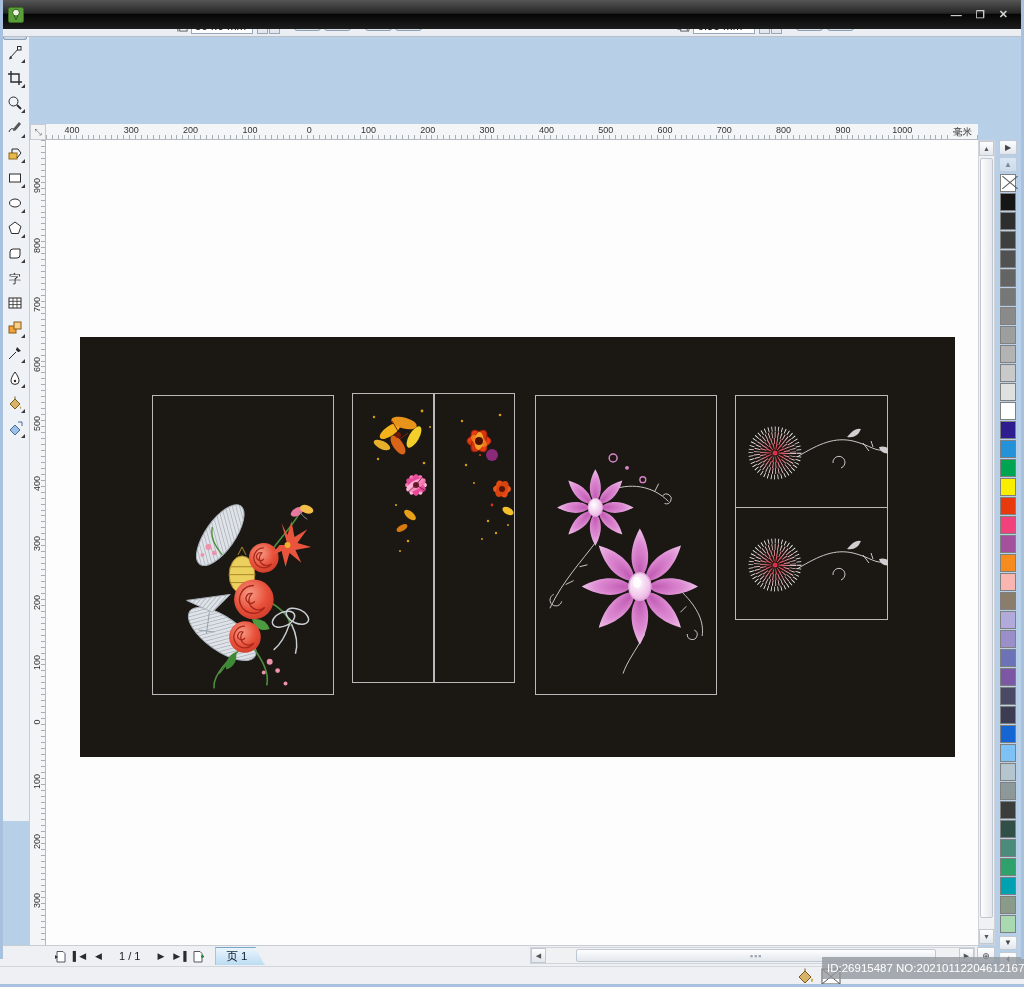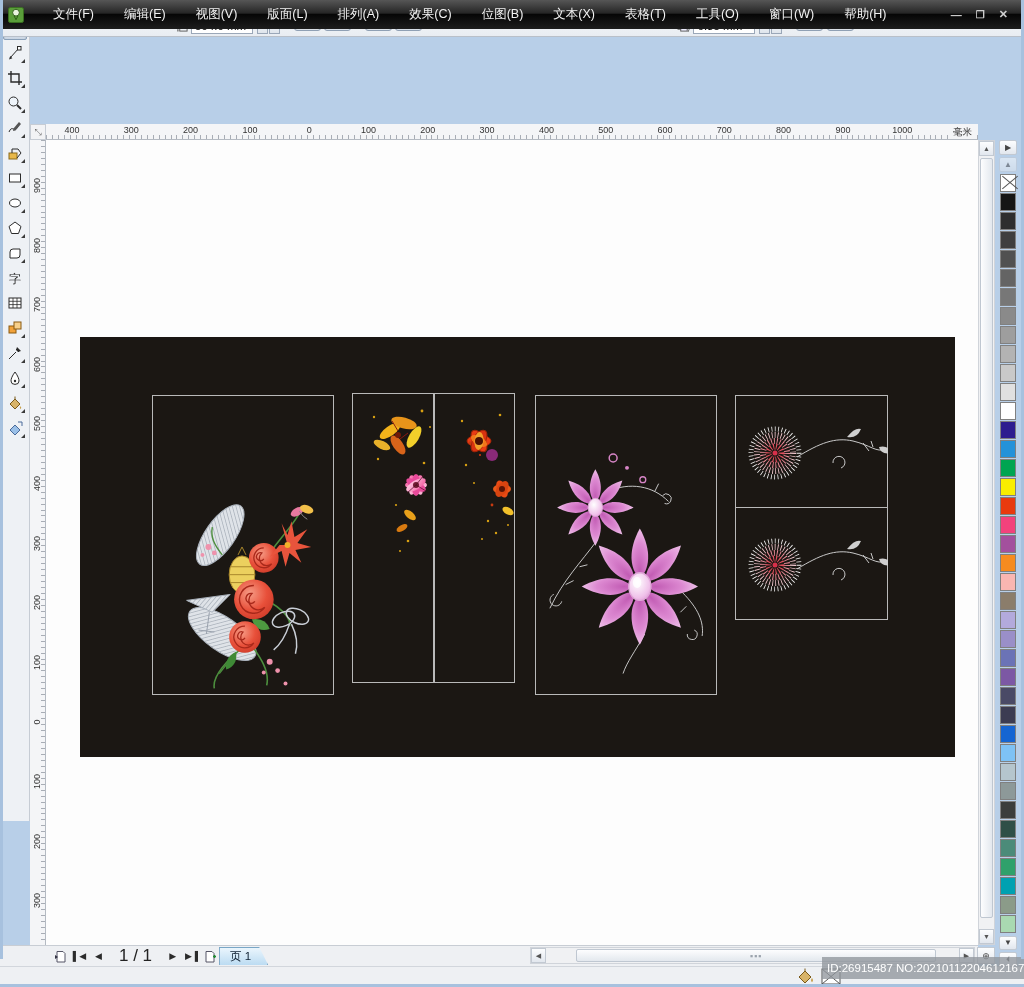--- a/index.html
+++ b/index.html
@@ -136,22 +136,22 @@
     width:20px; height:1px; background:#555; transform:rotate(40deg); }
   .swatch.none::after { transform:rotate(-40deg); }
 
   
   .navrow { left:0; top:945px; width:978px; height:21px; background:#eef0f3;
     border-top:1px solid #c8cdd4; display:flex; align-items:center; padding-left:52px; z-index:5; }
   .nav-ctl { display:flex; align-items:center; gap:2px; }
   .nav-btn { width:17px; height:17px; display:flex; align-items:center; justify-content:center;
     font-size:9px; color:#2b2b2b; }
   .nav-btn svg { width:13px; height:13px; }
-  .page-count { font-size:17px; color:#222; padding:0 10px; }
-  .page-tab { margin-left:0; height:18px; padding:0 16px 0 10px; background:linear-gradient(#eaf5fd,#bcdcf2);
+  .page-count { font-size:11px; color:#222; padding:0 10px; }
+  .page-tab { margin-left:8px; height:18px; padding:0 16px 0 10px; background:linear-gradient(#eaf5fd,#bcdcf2);
     border:1px solid #79a6c6; border-bottom:none; font-size:11.5px; color:#123;
     display:flex; align-items:center; clip-path:polygon(0 0,calc(100% - 9px) 0,100% 100%,0 100%); }
   .zoomdoc-btn { position:absolute; left:977px; top:947px; width:18px; height:17px; z-index:6;
     display:flex; align-items:center; justify-content:center; background:linear-gradient(#fcfdfe,#e2e7ee);
     border:1px solid #c2c9d2; font-size:9px; color:#444; }
   .statusbar { left:0; top:966px; width:1024px; height:21px; background:#eef0f3;
     border-top:1px solid #d2d6dc; z-index:5; }
   .status-fill-icons { position:absolute; left:795px; top:968px; display:flex; gap:6px; z-index:7; }
   .status-fill-icons svg { width:20px; height:17px; }
 
@@ -185,34 +185,20 @@
       <div class="winbtn close">✕</div>
     </div>
   </div>
 
   <div class="abs menubar">
     <svg class="app-icon16" viewBox="0 0 17 17">
       <rect x="0.5" y="0.5" width="16" height="16" rx="2" fill="#5a9e3a" stroke="#3a7020"></rect>
       <circle cx="8.5" cy="6" r="3.6" fill="#eaf4e0" stroke="#2a5a14"></circle>
       <path d="M6.5 9.5 L8.5 13.5 L10.5 9.5" fill="none" stroke="#2a5a14"></path>
     </svg>
-    <div id="menu-items" style="display:flex;">
-        <div class="menu-item">文件(F)</div>
-        <div class="menu-item">编辑(E)</div>
-        <div class="menu-item">视图(V)</div>
-        <div class="menu-item">版面(L)</div>
-        <div class="menu-item">排列(A)</div>
-        <div class="menu-item">效果(C)</div>
-        <div class="menu-item">位图(B)</div>
-        <div class="menu-item">文本(X)</div>
-        <div class="menu-item">表格(T)</div>
-        <div class="menu-item">工具(O)</div>
-        <div class="menu-item">窗口(W)</div>
-        <div class="menu-item">帮助(H)</div>
-      </div>
     <div class="menu-winbtns">
       <span>—</span>
       <span style="font-size:10px;">❐</span>
       <span>✕</span>
     </div>
   </div>
 
   <div class="abs toolbar">
     <div class="grip"></div>
     <div class="tb-btn">

